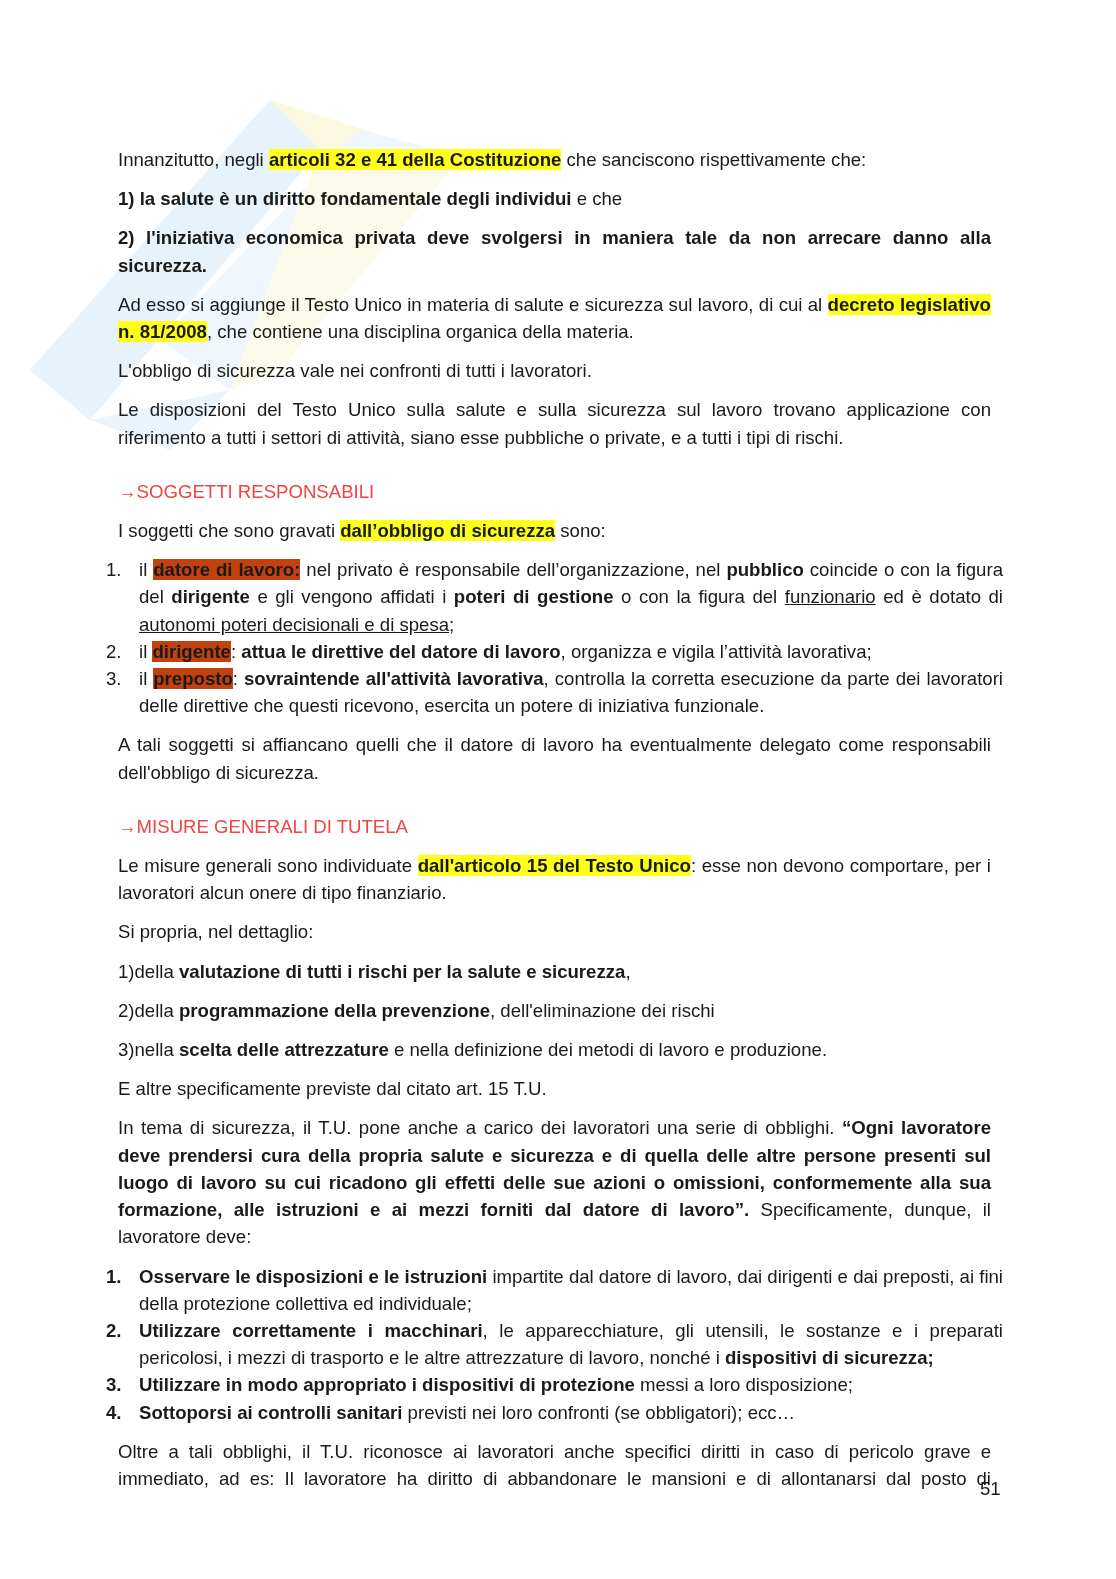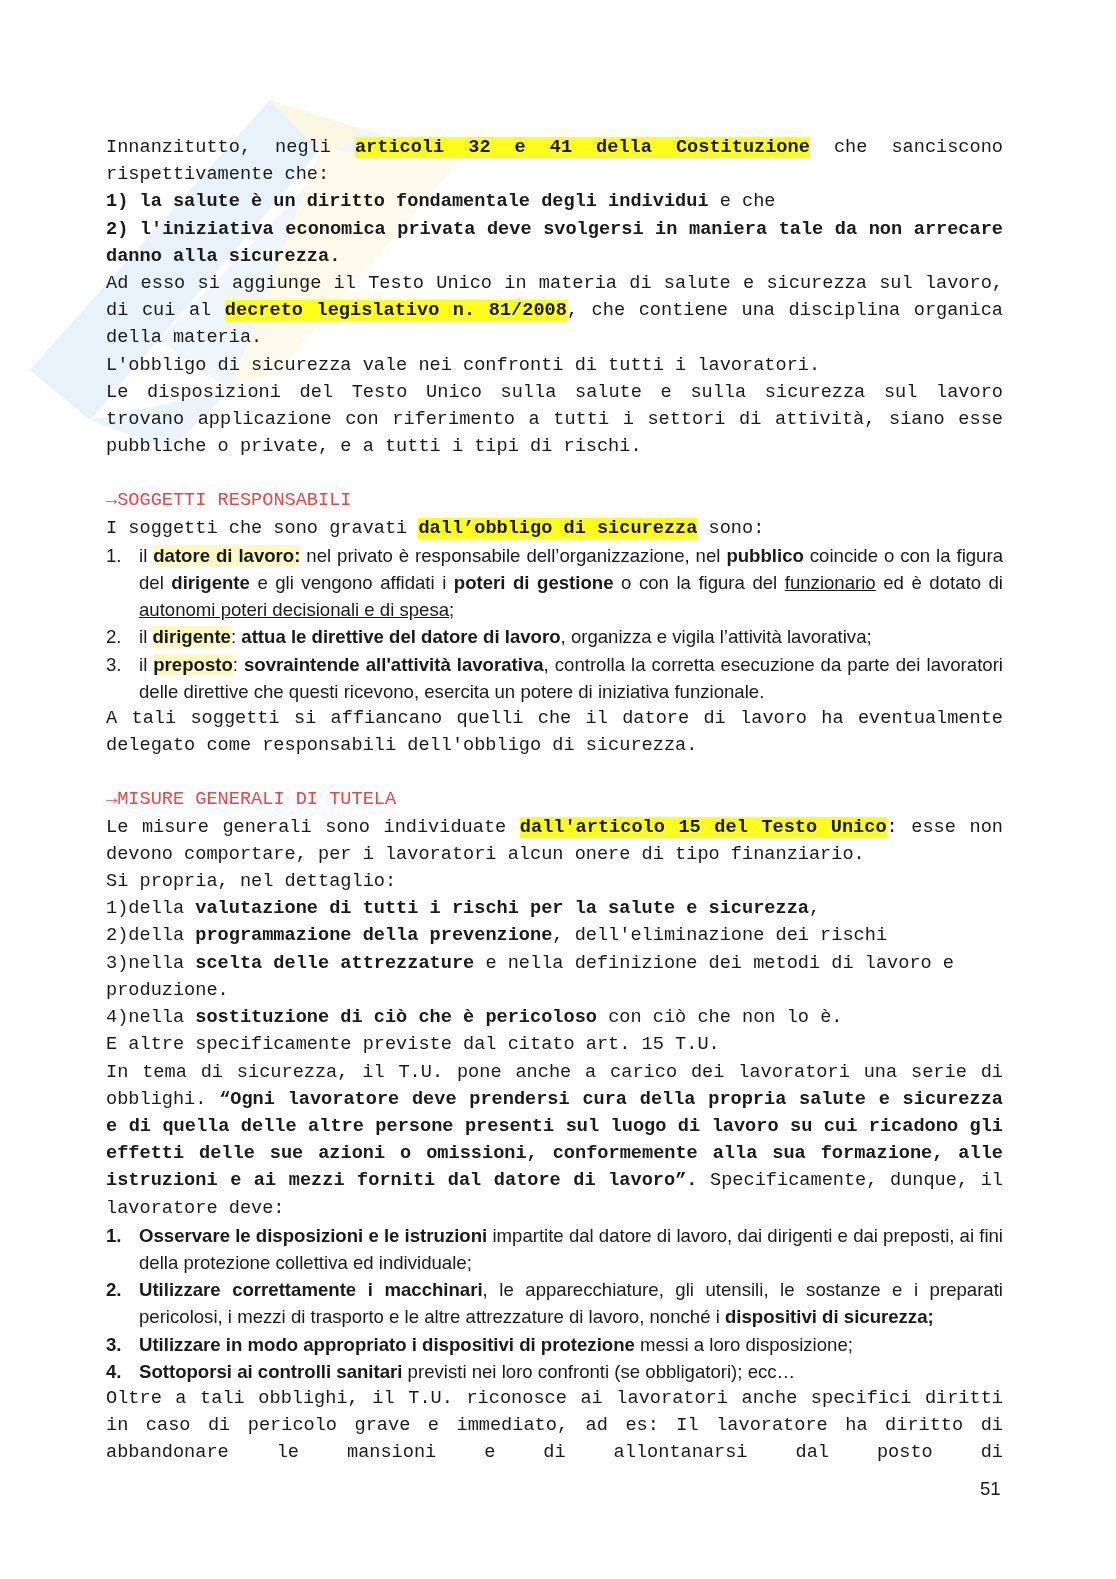--- a/index.html
+++ b/index.html
@@ -9,26 +9,26 @@
     color: #1a1a1a;
   }
   .watermark {
     position: absolute; left: 20px; top: 40px; width: 480px; height: 420px;
     pointer-events: none; z-index: 0;
   }
   .page {
     position: absolute; left: 106px; top: 134px; width: 897px; z-index: 1;
     font-size: 18.6px; line-height: 27.2px;
   }
-  .page p { margin: 0; font-family: Liberation Mono, monospace; }
+  .page p { margin: 12px; }
   .just { text-align: justify; text-align-last: left; }
   .just-full { text-align: justify; text-align-last: justify; }
   b { font-weight: bold; }
   .hl-y { background: #ffff1a; }
-  .hl-g { background: #fef9c3; }
+  .hl-g { background: #c2410c; }
   u { text-decoration: underline; }
   .heading {
     color: #ef4444; font-size: 18.6px; margin-top: 27px !important;
     text-transform: uppercase;
   }
   .heading .arrow { font-weight: bold; }
   ol.numlist { margin: 0; padding: 0; list-style: none; }
   ol.numlist li { position: relative; padding-left: 33px; text-align: justify; }
   ol.numlist li .num { position: absolute; left: 0; top: 0; }
   ol.numlist.boldnum li .num { font-weight: bold; }
@@ -72,21 +72,20 @@
     </li>
   </ol>
   <p class="just">A tali soggetti si affiancano quelli che il datore di lavoro ha eventualmente delegato come responsabili dell'obbligo di sicurezza.</p>
 
   <p class="heading"><span class="arrow">→</span><span>MISURE GENERALI DI TUTELA</span></p>
   <p class="just"><span>Le misure generali sono individuate </span><b class="hl-y">dall'articolo 15 del Testo Unico</b><span>: esse non devono comportare, per i lavoratori alcun onere di tipo finanziario.</span></p>
   <p>Si propria, nel dettaglio:</p>
   <p><span>1)della </span><b>valutazione di tutti i rischi per la salute e sicurezza</b><span>,</span></p>
   <p><span>2)della </span><b>programmazione della prevenzione</b><span>, dell'eliminazione dei rischi</span></p>
   <p><span>3)nella </span><b>scelta delle attrezzature</b><span> e nella definizione dei metodi di lavoro e produzione.</span></p>
-  <p><span>4)nella </span><b>sostituzione di ciò che è pericoloso</b><span> con ciò che non lo è.</span></p>
   <p>E altre specificamente previste dal citato art. 15 T.U.</p>
 
   <p class="just"><span>In tema di sicurezza, il T.U. pone anche a carico dei lavoratori una serie di obblighi. </span><b>“Ogni lavoratore deve prendersi cura della propria salute e sicurezza e di quella delle altre persone presenti sul luogo di lavoro su cui ricadono gli effetti delle sue azioni o omissioni, conformemente alla sua formazione, alle istruzioni e ai mezzi forniti dal datore di lavoro”.</b><span> Specificamente, dunque, il lavoratore deve:</span></p>
   <ol class="numlist boldnum">
     <li><span class="num">1.</span><b>Osservare le disposizioni e le istruzioni</b><span> impartite dal datore di lavoro, dai dirigenti e dai preposti, ai fini della protezione collettiva ed individuale;</span></li>
     <li><span class="num">2.</span><b>Utilizzare correttamente i macchinari</b><span>, le apparecchiature, gli utensili, le sostanze e i preparati pericolosi, i mezzi di trasporto e le altre attrezzature di lavoro, nonché i </span><b>dispositivi di sicurezza;</b></li>
     <li><span class="num">3.</span><b>Utilizzare in modo appropriato i dispositivi di protezione</b><span> messi a loro disposizione;</span></li>
     <li><span class="num">4.</span><b>Sottoporsi ai controlli sanitari</b><span> previsti nei loro confronti (se obbligatori); ecc…</span></li>
   </ol>
   <p class="just-full">Oltre a tali obblighi, il T.U. riconosce ai lavoratori anche specifici diritti in caso di pericolo grave e immediato, ad es: Il lavoratore ha diritto di abbandonare le mansioni e di allontanarsi dal posto di</p>

